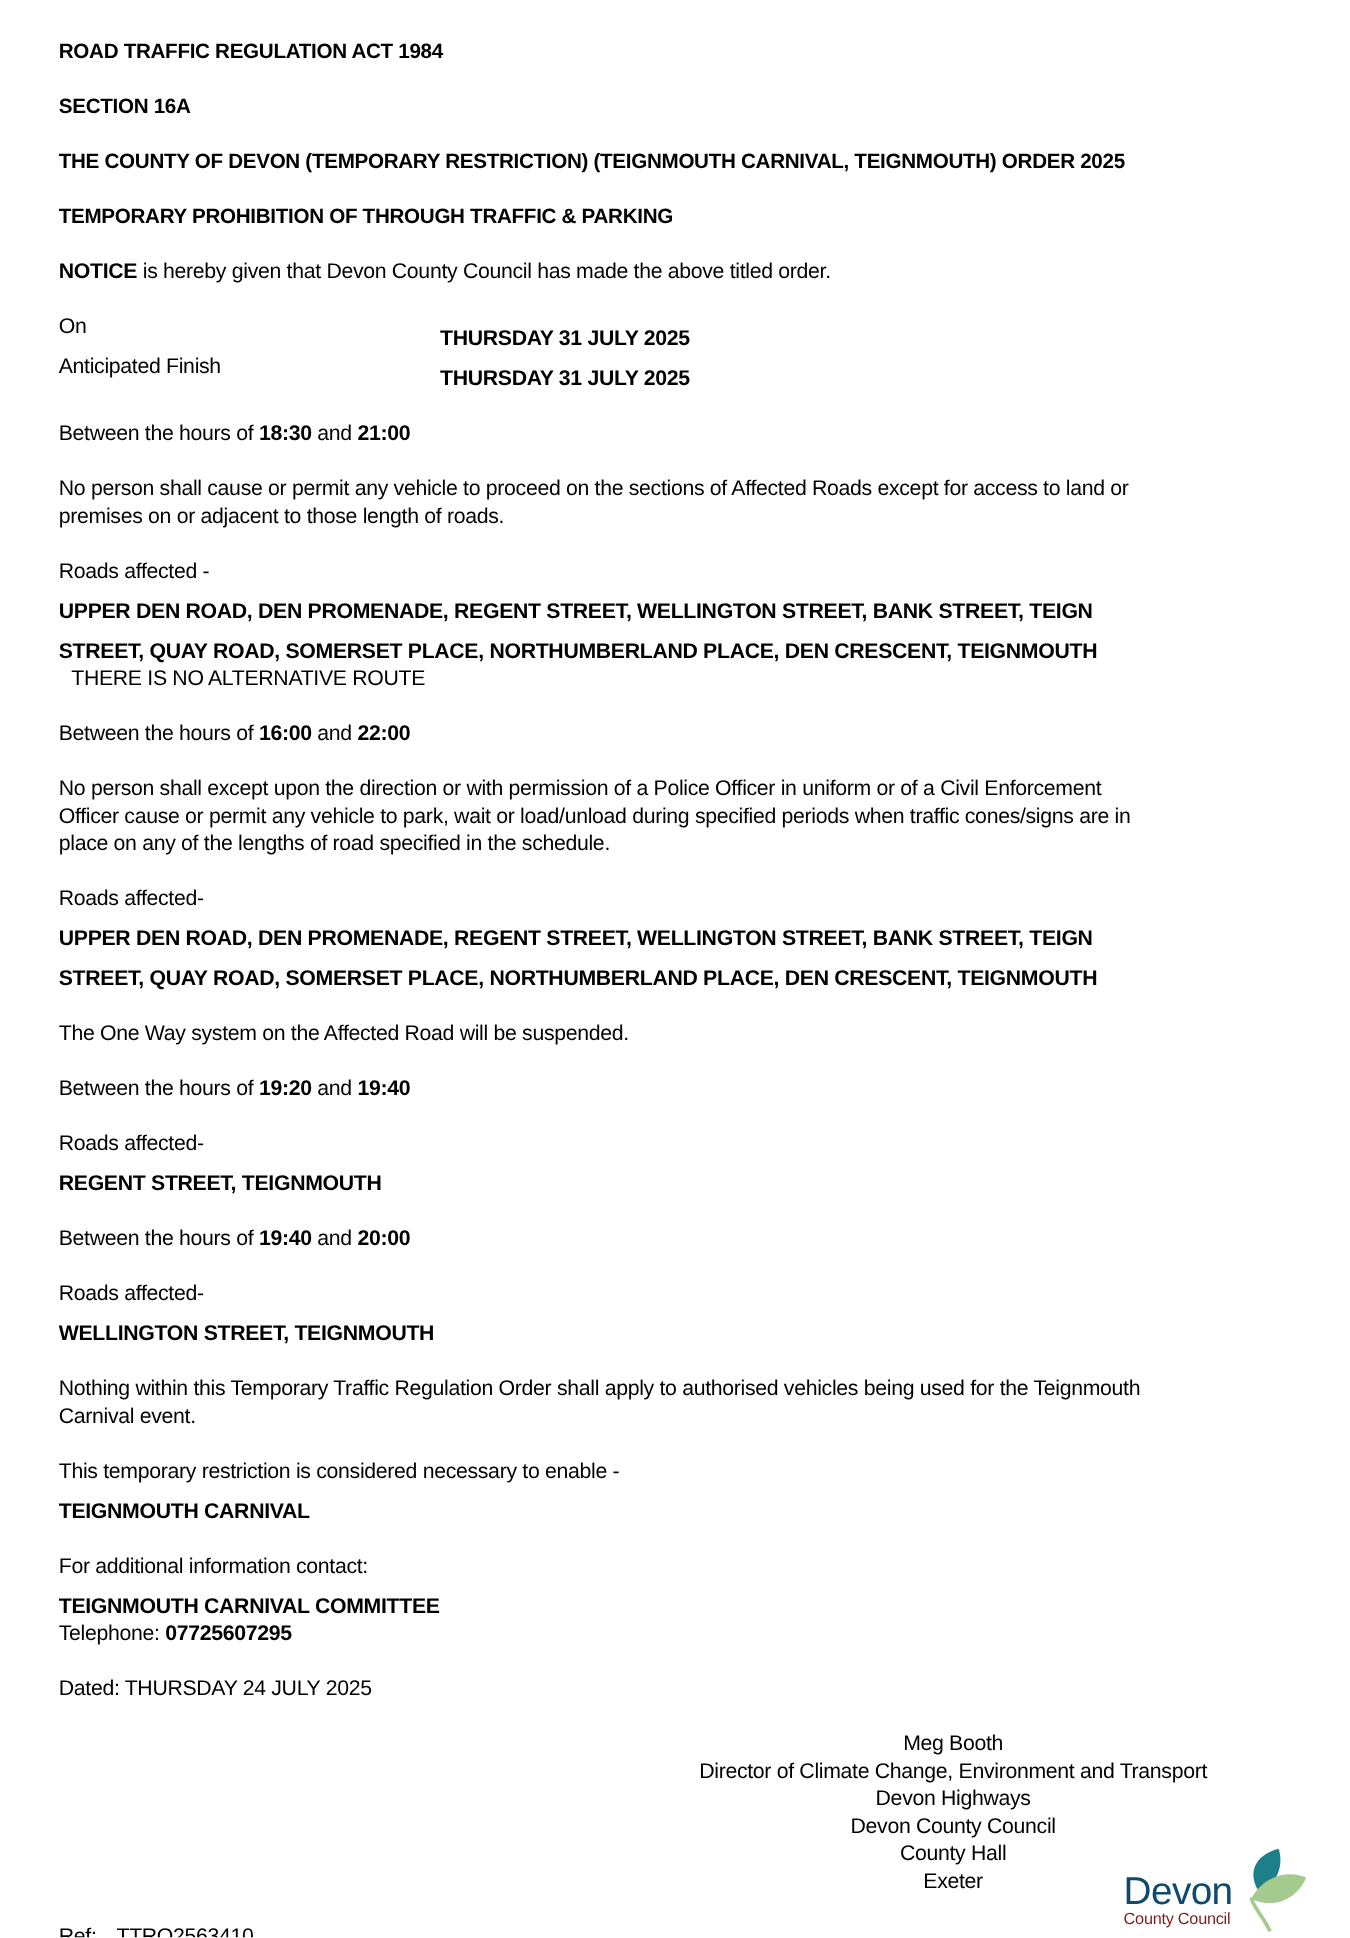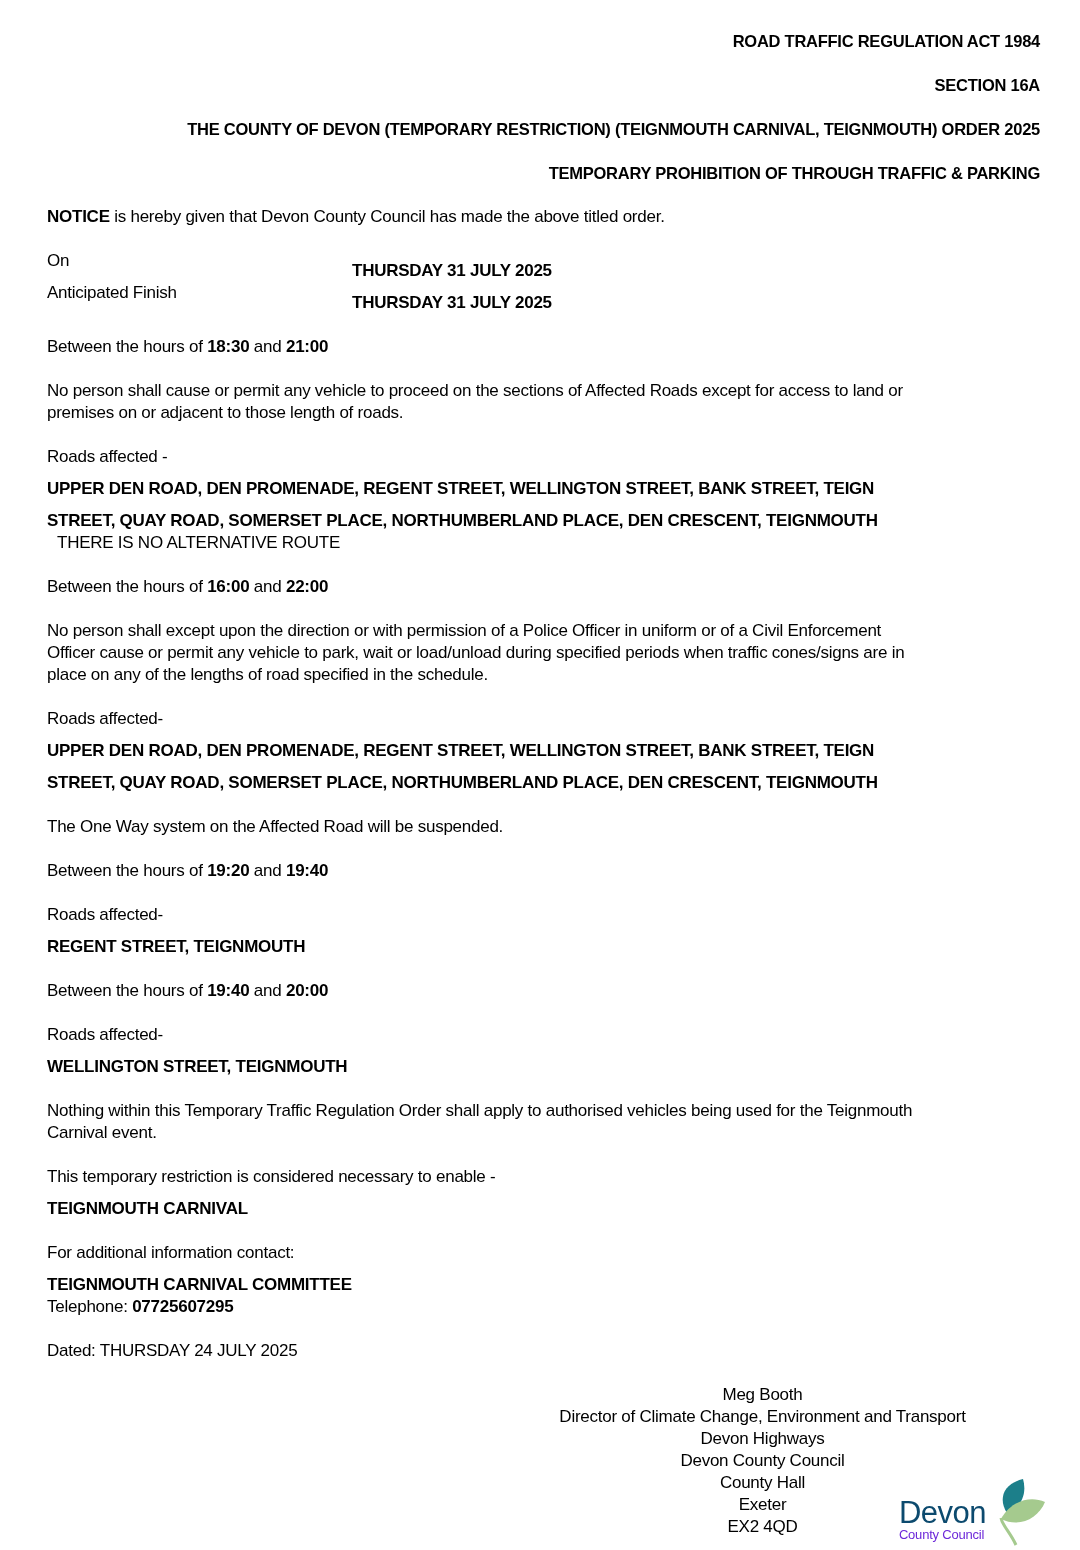--- a/index.html
+++ b/index.html
@@ -15,21 +15,21 @@
     padding: 30px 40px 0 47px;
     background: #ffffff;
     font-family: "Liberation Sans", "DejaVu Sans", sans-serif;
     font-size: 17px;
     line-height: 22px;
     letter-spacing: -0.25px;
     color: #000000;
     overflow: hidden;
   }
   .blk { margin: 0 0 22px 0; }
-  .c { text-align: right; }
+  .c { text-align: left; }
   .b { font-weight: bold; margin-top: 10px; }
   .hd { font-size: 16.5px; font-weight: bold; }
   .row { display: flex; }
   .row .lbl { width: 305px; flex: 0 0 305px; }
   .indent { padding-left: 10px; }
   .sig { margin-left: 438px; text-align: center; }
   .ref-value { margin-left: 16px; }
   .logo {
     position: absolute;
     right: 34px;
@@ -42,21 +42,21 @@
     font-size: 31px;
     line-height: 30px;
     letter-spacing: -0.5px;
     color: #0c4a6e;
     text-align: center;
   }
   .logo-sub {
     font-size: 13px;
     line-height: 14px;
     letter-spacing: -0.2px;
-    color: #6d28d9;
+    color: #7f1d1d;
   }
   .logo-leaf { margin-left: 2px; }
 </style>
 </head>
 <body>
 
 <div class="page">
 
   <div class="blk c hd">ROAD TRAFFIC REGULATION ACT 1984</div>
 
@@ -143,21 +143,20 @@
 
   <div class="blk">Dated: THURSDAY 24 JULY 2025</div>
 
   <div class="blk sig">
     <div>Meg Booth</div>
     <div>Director of Climate Change, Environment and Transport</div>
     <div>Devon Highways</div>
     <div>Devon County Council</div>
     <div>County Hall</div>
     <div>Exeter</div>
-    <div>EX2 4QD</div>
   </div>
 
   <div class="blk"><span>Ref:</span><span class="ref-value">TTRO2563410</span></div>
 
   <div class="logo">
     <div class="logo-text">
       <div class="logo-name">Devon</div>
       <div class="logo-sub">County Council</div>
     </div>
     <svg class="logo-leaf" width="58" height="68" viewBox="0 0 58 68">

